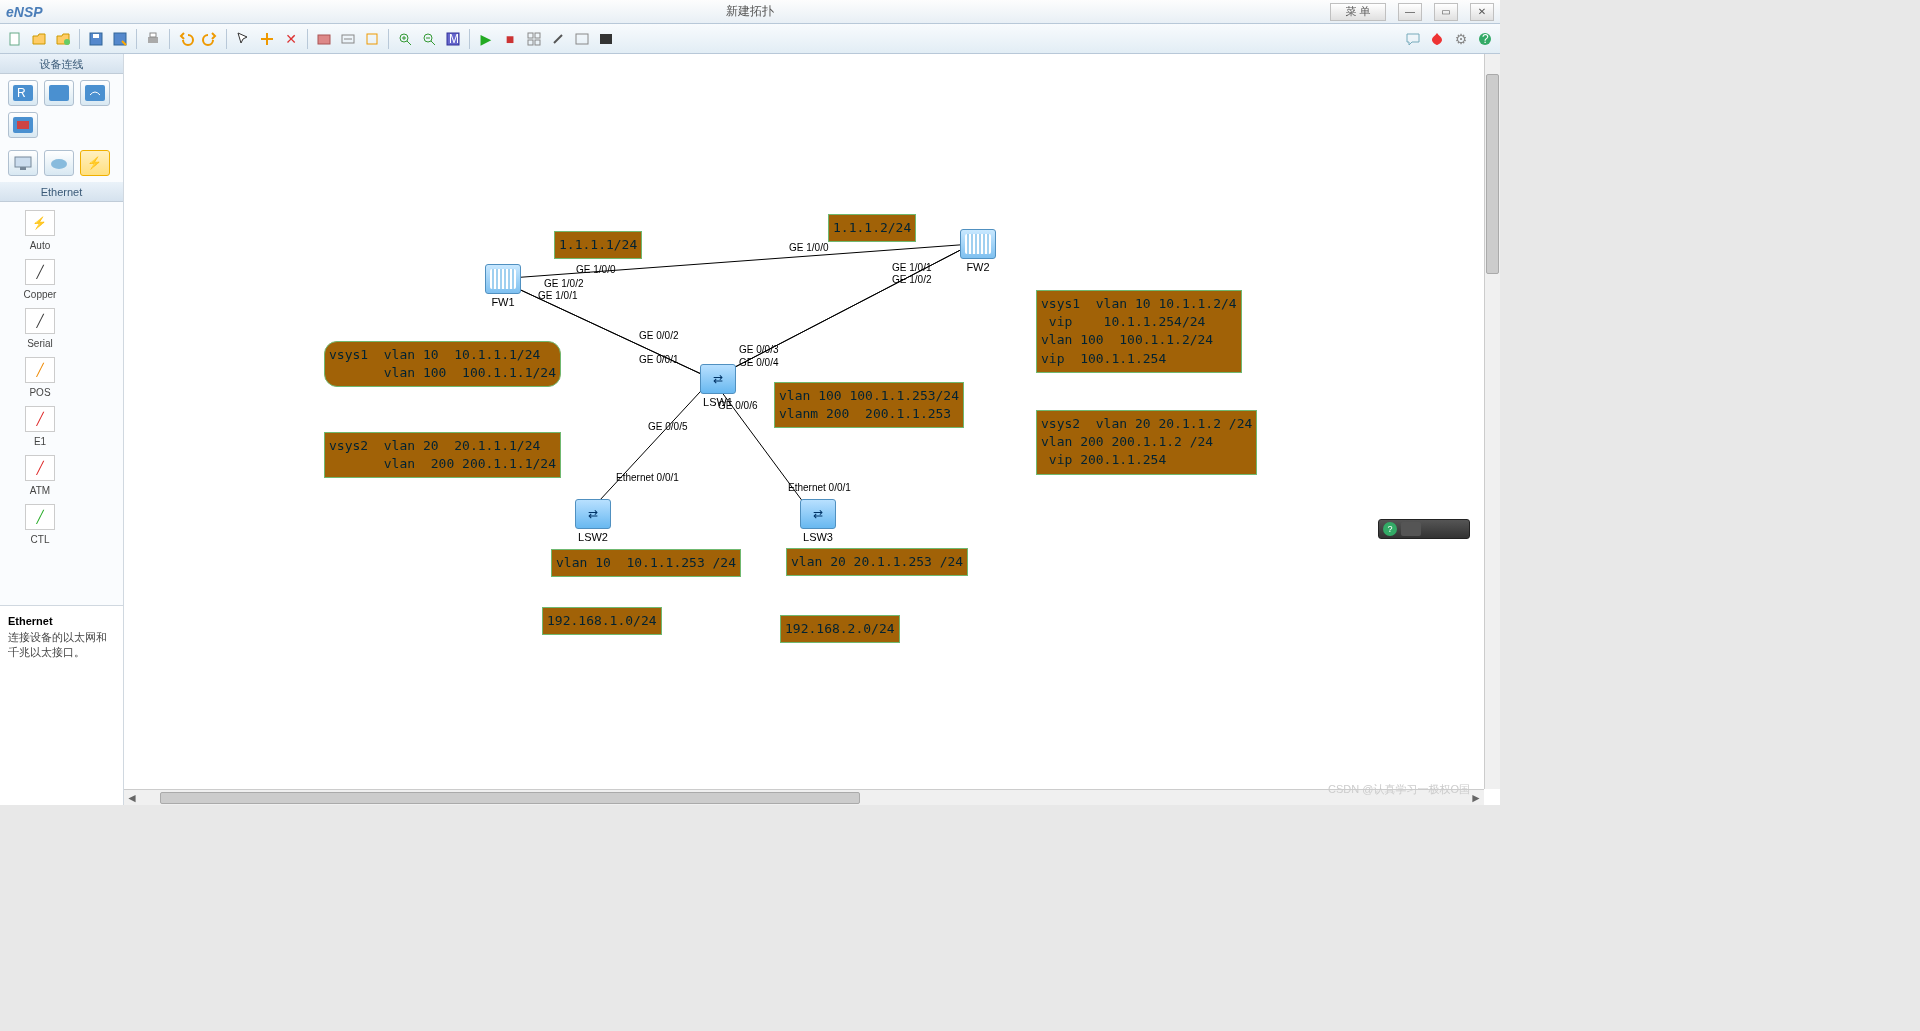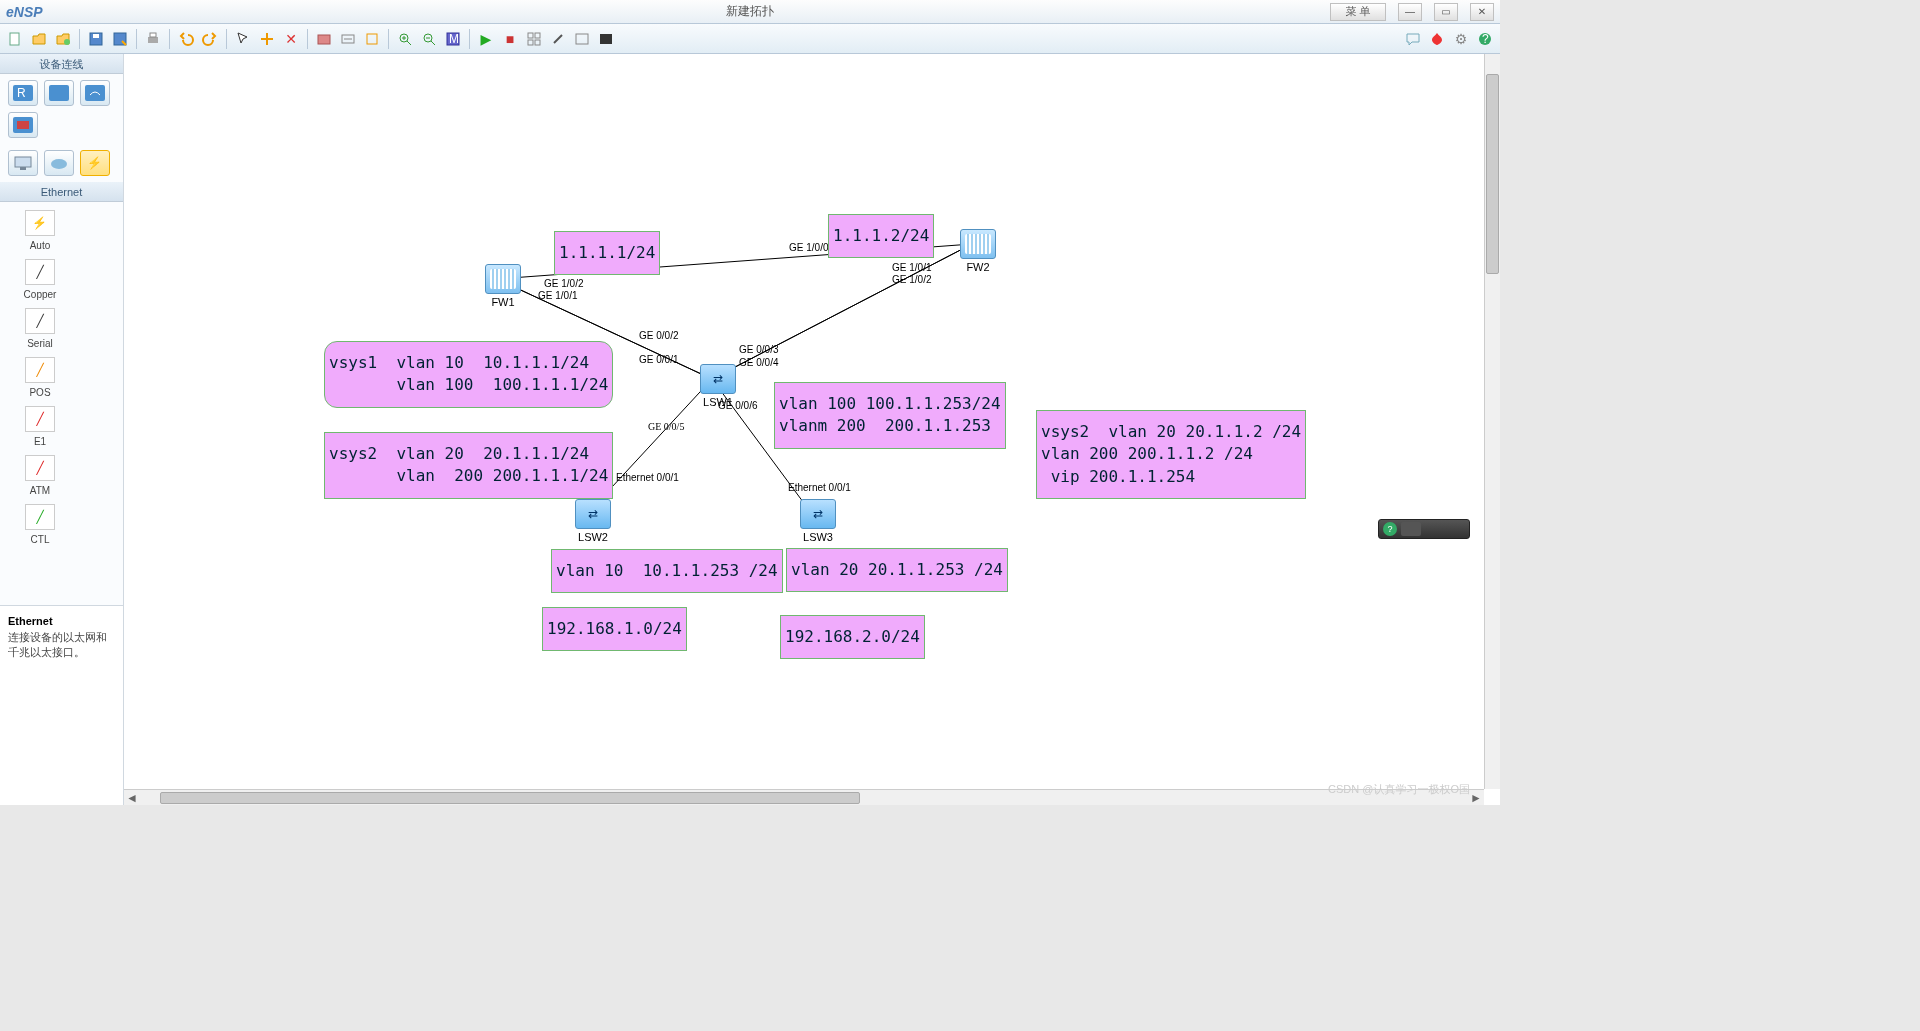--- a/index.html
+++ b/index.html
@@ -31,21 +31,21 @@
 .sdesc p{font-size:11px;color:#444;margin-top:2px}
 .canvas-wrap{flex:1;position:relative;background:#fff;overflow:hidden}
 .canvas{position:absolute;inset:0}
 svg.topo{position:absolute;inset:0;width:100%;height:100%}
 .node{position:absolute;text-align:center;width:48px}
 .node .dev{width:36px;height:30px;margin:0 auto;background:linear-gradient(#c8e8ff,#7ec0f0);border:1px solid #5090c0;border-radius:3px;position:relative}
 .node .dev.fw::after{content:"";position:absolute;inset:4px;background:repeating-linear-gradient(90deg,#fff 0 2px,#a0d0f0 2px 4px);border-radius:2px}
 .node .dev.sw{background:linear-gradient(#b8e0ff,#68b8f0)}
 .node .dev.sw::after{content:"⇄";position:absolute;inset:0;display:flex;align-items:center;justify-content:center;color:#036;font-size:12px}
 .node .nl{font-size:11px;color:#000;margin-top:2px}
-.note{position:absolute;background:#f0abfc;border:1px solid #70b870;color:#023;font-family:Consolas,monospace;font-size:16px;padding:10px 4px;white-space:pre;line-height:1.4}
+.note{position:absolute;background:#a16207;border:1px solid #70b870;color:#023;font-family:Consolas,monospace;font-size:13px;padding:4px 4px;white-space:pre;line-height:1.4}
 .plabel{position:absolute;font-size:10px;color:#000;white-space:nowrap}
 .dot{position:absolute;width:7px;height:7px;border-radius:50%;background:#2ec040;border:1px solid #0a8020}
 .scrollx{position:absolute;left:0;right:16px;bottom:0;height:16px;background:#f0f0f0;border-top:1px solid #ccc;display:flex;align-items:center}
 .scrollx .thumb{height:12px;background:#ccc;border:1px solid #aaa;border-radius:2px;margin-left:20px;width:700px}
 .scrollx .arr{width:16px;text-align:center;color:#666;cursor:pointer}
 .scrolly{position:absolute;top:0;bottom:16px;right:0;width:16px;background:#f0f0f0;border-left:1px solid #ccc}
 .scrolly .vthumb{position:absolute;top:20px;left:1px;right:1px;height:200px;background:#ccc;border:1px solid #aaa;border-radius:2px}
 .statusbar{height:20px;background:linear-gradient(#f0f4f8,#dde6ee);border-top:1px solid #c0ccd8;padding:0 10px;line-height:20px;color:#555;font-size:11px}
 .floatbar{position:absolute;right:30px;top:465px;width:92px;height:20px;background:linear-gradient(#555,#333);border:1px solid #222;border-radius:3px;display:flex;align-items:center;gap:4px;padding:0 4px}
 .floatbar span{width:14px;height:14px;border-radius:50%;background:#3a6;color:#fff;font-size:9px;display:flex;align-items:center;justify-content:center}
@@ -311,32 +311,36 @@
           <div class="plabel" style="left: 452px; top: 210px;">GE 1/0/0</div>
           <div class="plabel" style="left: 420px; top: 224px;">GE 1/0/2</div>
           <div class="plabel" style="left: 414px; top: 236px;">GE 1/0/1</div>
           <div class="plabel" style="left: 665px; top: 188px;">GE 1/0/0</div>
           <div class="plabel" style="left: 768px; top: 208px;">GE 1/0/1</div>
           <div class="plabel" style="left: 768px; top: 220px;">GE 1/0/2</div>
           <div class="plabel" style="left: 515px; top: 276px;">GE 0/0/2</div>
           <div class="plabel" style="left: 515px; top: 300px;">GE 0/0/1</div>
           <div class="plabel" style="left: 615px; top: 290px;">GE 0/0/3</div>
           <div class="plabel" style="left: 615px; top: 303px;">GE 0/0/4</div>
-          <div class="plabel" style="left: 524px; top: 367px; font-family: Liberation Serif, serif;">GE 0/0/5</div>
+          <div class="plabel" style="left: 524px; top: 367px;">GE 0/0/5</div>
           <div class="plabel" style="left: 594px; top: 346px;">GE 0/0/6</div>
           <div class="plabel" style="left: 492px; top: 418px;">Ethernet 0/0/1</div>
           <div class="plabel" style="left: 664px; top: 428px;">Ethernet 0/0/1</div>
           <div class="note" style="left: 430px; top: 177px; text-align: center;">1.1.1.1/24</div>
           <div class="note" style="left: 704px; top: 160px;">1.1.1.2/24</div>
           <div class="note" style="left: 200px; top: 287px; border-radius: 13px;">vsys1  vlan 10  10.1.1.1/24
        vlan 100  100.1.1.1/24</div>
           <div class="note" style="left: 200px; top: 378px;">vsys2  vlan 20  20.1.1.1/24
        vlan  200 200.1.1.1/24</div>
           <div class="note" style="left: 650px; top: 328px;">vlan 100 100.1.1.253/24
 vlanm 200  200.1.1.253</div>
+          <div class="note" style="left: 912px; top: 236px;">vsys1  vlan 10 10.1.1.2/4
+ vip    10.1.1.254/24
+vlan 100  100.1.1.2/24
+vip  100.1.1.254</div>
           <div class="note" style="left: 912px; top: 356px;">vsys2  vlan 20 20.1.1.2 /24
 vlan 200 200.1.1.2 /24
  vip 200.1.1.254</div>
           <div class="note" style="left: 427px; top: 495px;">vlan 10  10.1.1.253 /24</div>
           <div class="note" style="left: 662px; top: 494px;">vlan 20 20.1.1.253 /24</div>
           <div class="note" style="left: 418px; top: 553px;">192.168.1.0/24</div>
           <div class="note" style="left: 656px; top: 561px;">192.168.2.0/24</div>
         </div>
    <div class="floatbar">
     <span>?</span>

